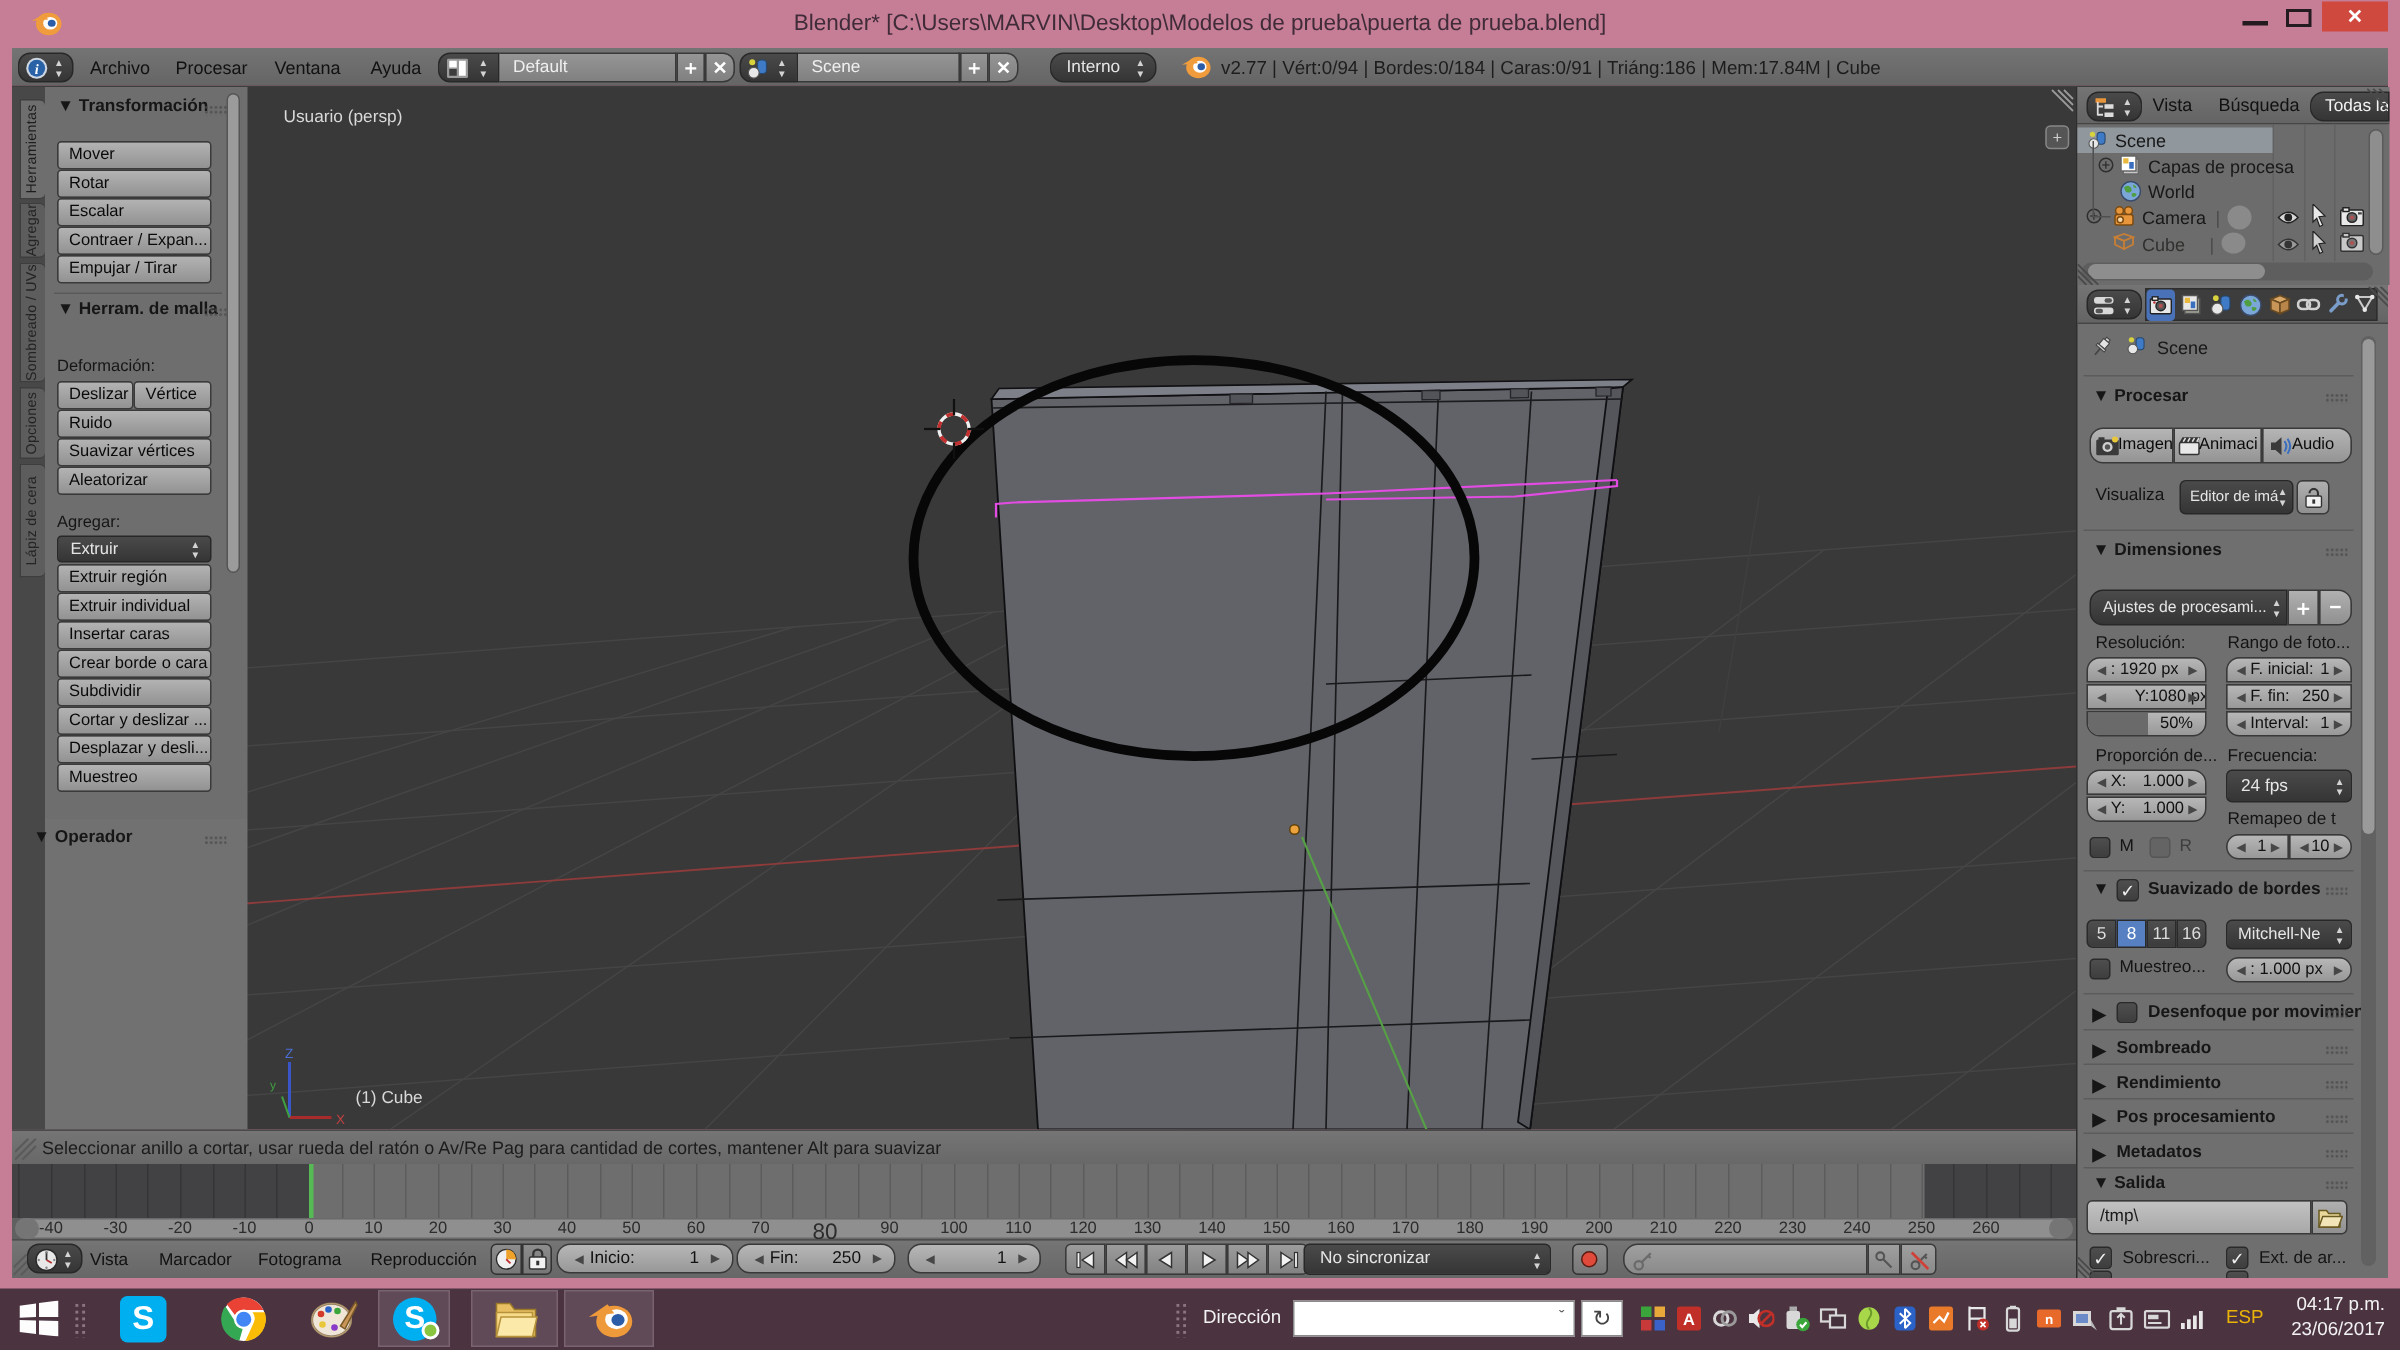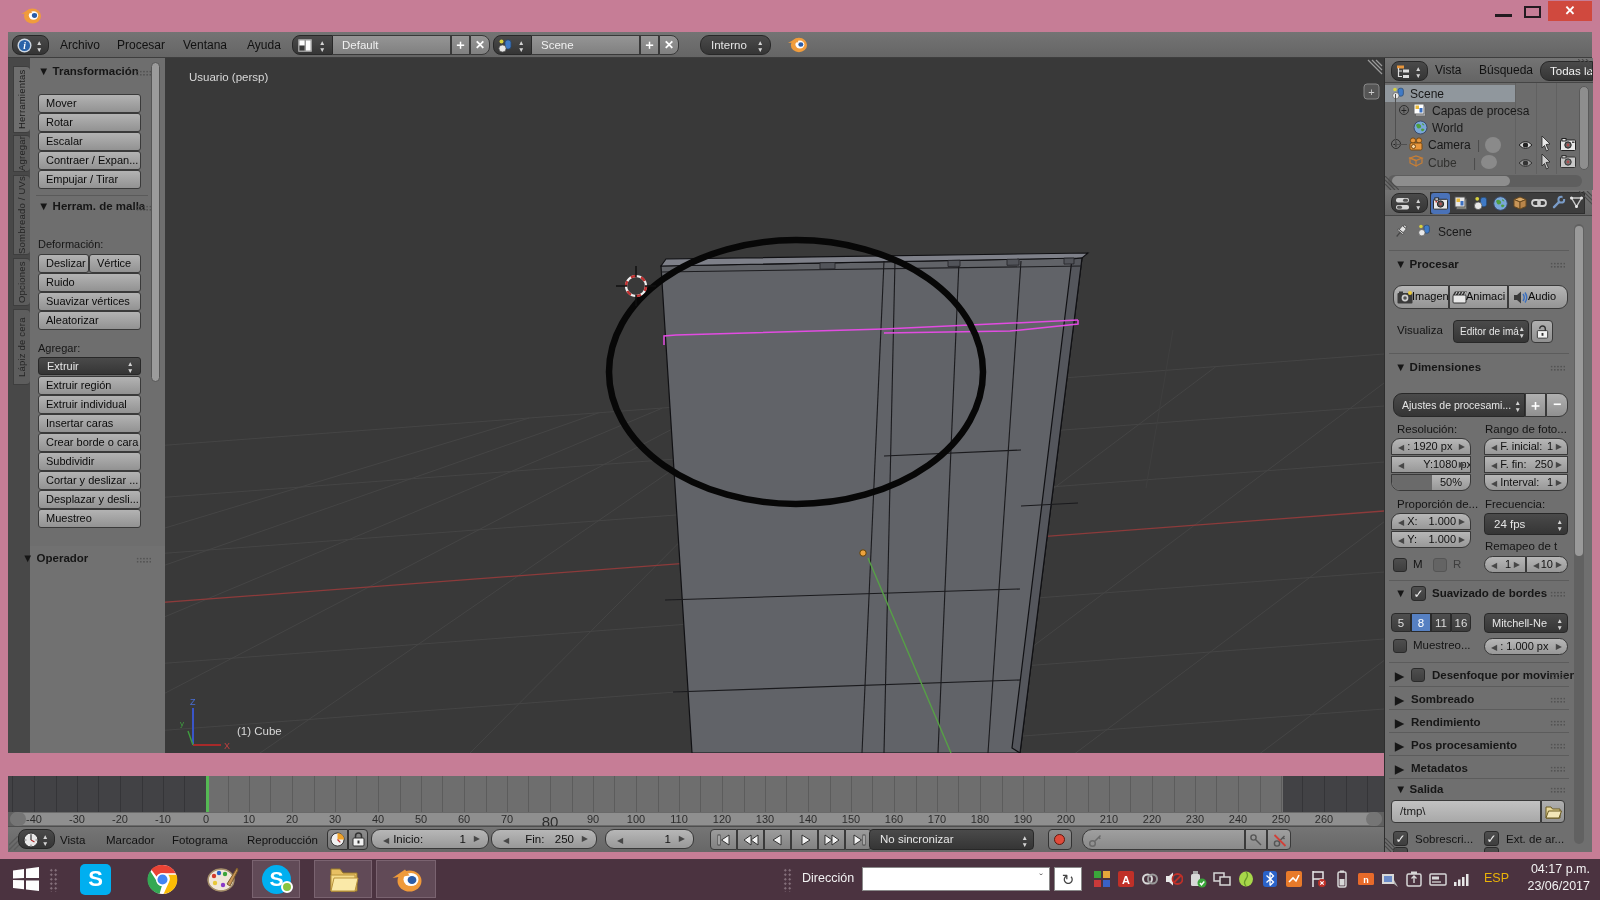--- a/index.html
+++ b/index.html
@@ -29,20 +29,21 @@
 #timeline{left:8px;top:776px;width:1376px;height:76px;background:#606060;}
 
 #outliner{left:1384px;top:58px;width:208px;height:132px;background:#6d6d6d;border-left:1px solid #2e2e2e;}
 #props{left:1384px;top:190px;width:208px;height:662px;background:#6f6f6f;border-left:1px solid #2e2e2e;overflow:hidden;}
 
 #taskbar{left:0;top:858px;width:1600px;height:42px;background:#4b3340;}
 </style></head>
 <body>
 <div id="stage">
   <div id="titlebar" class="abs">
+    <div id="title-text" class="abs">Blender* [C:\Users\MARVIN\Desktop\Modelos de prueba\puerta de prueba.blend]</div>
     <svg class="abs" style="left:20px;top:6px" width="22" height="20" viewBox="0 0 22 20">
       <ellipse cx="12.5" cy="10" rx="8.5" ry="7.5" fill="#f09c3c"></ellipse>
       <ellipse cx="13.5" cy="9.5" rx="4.7" ry="4.2" fill="#fdfdfd"></ellipse>
       <ellipse cx="14.5" cy="9.5" rx="2.6" ry="2.4" fill="#2a5ca8"></ellipse>
       <path d="M1 8 L10 3 L12 7 Z" fill="#f09c3c"></path>
     </svg>
     <div class="abs" style="left:1495px;top:14px;width:17px;height:3px;background:#231b20"></div>
     <div class="abs" style="left:1524px;top:6px;width:17px;height:12px;border:2.5px solid #231b20"></div>
     <div class="abs" style="left:1548px;top:1px;width:44px;height:20px;background:#d0493e;color:#fff;text-align:center;font-size:13px;line-height:19px;font-weight:bold">✕</div>
   </div>
@@ -87,20 +88,21 @@
 
     <div class="abs btnd" style="left:692px;top:2.5px;width:71px;height:20px;border-radius:9px;padding-left:10px;line-height:18px">Interno
       <span class="abs" style="left:56px;top:3px;color:#d4d4d4;font-size:6.5px;line-height:7px">▲<br>▼</span>
     </div>
     <svg class="abs" style="left:779px;top:3px" width="21" height="20" viewBox="0 0 22 20">
       <ellipse cx="12.5" cy="10" rx="8.5" ry="7.5" fill="#f09c3c"></ellipse>
       <ellipse cx="13.5" cy="9.5" rx="4.7" ry="4.2" fill="#fdfdfd"></ellipse>
       <ellipse cx="14.5" cy="9.5" rx="2.6" ry="2.4" fill="#2a5ca8"></ellipse>
       <path d="M1 8 L10 3 L12 7 Z" fill="#f09c3c"></path>
     </svg>
+    <div class="abs" style="left:806px;top:6px;font-size:12.5px;color:#1d1d1d">v2.77 | Vért:0/94 | Bordes:0/184 | Caras:0/91 | Triáng:186 | Mem:17.84M | Cube</div>
   </div>
   <div id="viewport" class="abs">
   <svg class="abs" style="left:0;top:0" width="1376" height="695" viewBox="0 0 1376 695">
   <g stroke="#454545" stroke-width="1" fill="none">
   <line x1="0" y1="399.0" x2="1376" y2="296.0"></line>
   <line x1="0" y1="451.0" x2="1376" y2="348.0"></line>
   <line x1="0" y1="507.0" x2="1376" y2="404.0"></line>
   <line x1="0" y1="617.0" x2="1376" y2="514.0"></line>
   <line x1="0" y1="684.0" x2="1376" y2="581.0"></line>
 <line x1="0" y1="754.0" x2="1376" y2="651.0"></line>
@@ -200,20 +202,30 @@
     <div class="abs tbtn" style="top:394px">Subdividir</div>
     <div class="abs tbtn" style="top:413px">Cortar y deslizar ...</div>
     <div class="abs tbtn" style="top:432px">Desplazar y desli...</div>
     <div class="abs tbtn" style="top:451px">Muestreo</div>
 
     <div class="abs" style="left:143px;top:4px;width:9px;height:320px;background:#9b9b9b;border:1px solid #555;border-radius:5px"></div>
 
     <div class="abs" style="left:22px;top:488px;width:135px;height:207px;background:#717171"></div>
     <div class="abs phead" style="left:14px;top:494px">▼ Operador</div>
     <div class="abs grip" style="left:128px;top:499px;width:15px;height:7px"></div>
+  </div>
+  <div id="vhead" class="abs">
+    <svg class="abs" style="left:2px;top:5px" width="16" height="16" viewBox="0 0 16 16">
+        <g stroke="#5a5a5a" stroke-width="1.4">
+          <line x1="0" y1="14" x2="14" y2="0"></line>
+          <line x1="0" y1="9" x2="9" y2="0"></line>
+          <line x1="5" y1="14" x2="14" y2="5"></line>
+        </g>
+      </svg>
+    <div class="abs" style="left:20px;top:4px;font-size:12px;color:#1c1c1c">Seleccionar anillo a cortar, usar rueda del ratón o Av/Re Pag para cantidad de cortes, mantener Alt para suavizar</div>
   </div>
   <div id="timeline" class="abs">
 <div class="abs" style="left:0;top:0;width:1376px;height:36px;background:#6e6e6e"></div>
 <div class="abs" style="left:0;top:0;width:200px;height:36px;background:#424245"></div>
 <div class="abs" style="left:1275px;top:0;width:101px;height:36px;background:#424245"></div>
 <div class="abs" style="left:4px;top:0;width:1px;height:36px;background:#353538"></div>
 <div class="abs" style="left:26px;top:0;width:1px;height:36px;background:#353538"></div>
 <div class="abs" style="left:48px;top:0;width:1px;height:36px;background:#353538"></div>
 <div class="abs" style="left:69px;top:0;width:1px;height:36px;background:#353538"></div>
 <div class="abs" style="left:90px;top:0;width:1px;height:36px;background:#353538"></div>
@@ -344,21 +356,21 @@
         </svg>
       </div>
 <div class="abs" style="left:340px;top:53px;width:20px;height:21px;background:linear-gradient(180deg,#8d8d8d,#777);border:1px solid #333;border-radius:0 4px 4px 0">
   <svg class="abs" style="left:3px;top:2px" width="13" height="16" viewBox="0 0 13 16">
           <rect x="1" y="6" width="11" height="8" rx="1" fill="#f2f2f2" stroke="#333"></rect>
           <path d="M3.5 6 V4 a3 3 0 0 1 6 0 V6" fill="none" stroke="#333" stroke-width="1.5"></path>
           <rect x="5.5" y="8.5" width="2" height="3" fill="#333"></rect>
         </svg>
       </div>
 <div class="abs pill" style="left:363px;top:53px;width:118px;height:20px;line-height:18px"><span style="margin-left:11px;color:#474747;font-size:8px">◀</span><span style="margin-left:4px">Inicio:</span><span class="abs" style="right:22px">1</span><span class="abs" style="right:8px;color:#474747;font-size:8px">▶</span></div>
-<div class="abs pill" style="left:483px;top:53px;width:106px;height:20px;line-height:18px"><span style="margin-left:11px;color:#474747;font-size:8px">◀</span><span style="margin-left:16px">Fin:</span><span class="abs" style="right:22px">250</span><span class="abs" style="right:8px;color:#474747;font-size:8px">▶</span></div>
+<div class="abs pill" style="left:483px;top:53px;width:106px;height:20px;line-height:18px"><span style="margin-left:11px;color:#474747;font-size:8px">◀</span><span style="margin-left:4px">Fin:</span><span class="abs" style="right:22px">250</span><span class="abs" style="right:8px;color:#474747;font-size:8px">▶</span></div>
 <div class="abs pill" style="left:597px;top:53px;width:89px;height:20px;line-height:18px"><span style="margin-left:11px;color:#474747;font-size:8px">◀</span><span class="abs" style="right:22px">1</span><span class="abs" style="right:8px;color:#474747;font-size:8px">▶</span></div>
 <div class="abs" style="left:702px;top:53px;width:27px;height:21px;background:linear-gradient(180deg,#9c9c9c,#828282);border:1px solid #3a3a3a;border-radius:4px 0 0 4px">
         <svg class="abs" style="left:5px;top:2px" width="16" height="16" viewBox="0 0 16 16">
           <rect x="2" y="3" width="2" height="10" fill="#f2f2f2" stroke="#333" stroke-width="0.8"></rect>
           <polygon points="13,3 5.5,8 13,13" fill="#f2f2f2" stroke="#333" stroke-width="1"></polygon>
         </svg>
       </div>
       <div class="abs" style="left:729px;top:53px;width:27px;height:21px;background:linear-gradient(180deg,#9c9c9c,#828282);border:1px solid #3a3a3a;border-radius:0">
         <svg class="abs" style="left:5px;top:2px" width="16" height="16" viewBox="0 0 16 16">
           <polygon points="8,3 1,8 8,13" fill="#f2f2f2" stroke="#333" stroke-width="1"></polygon>

